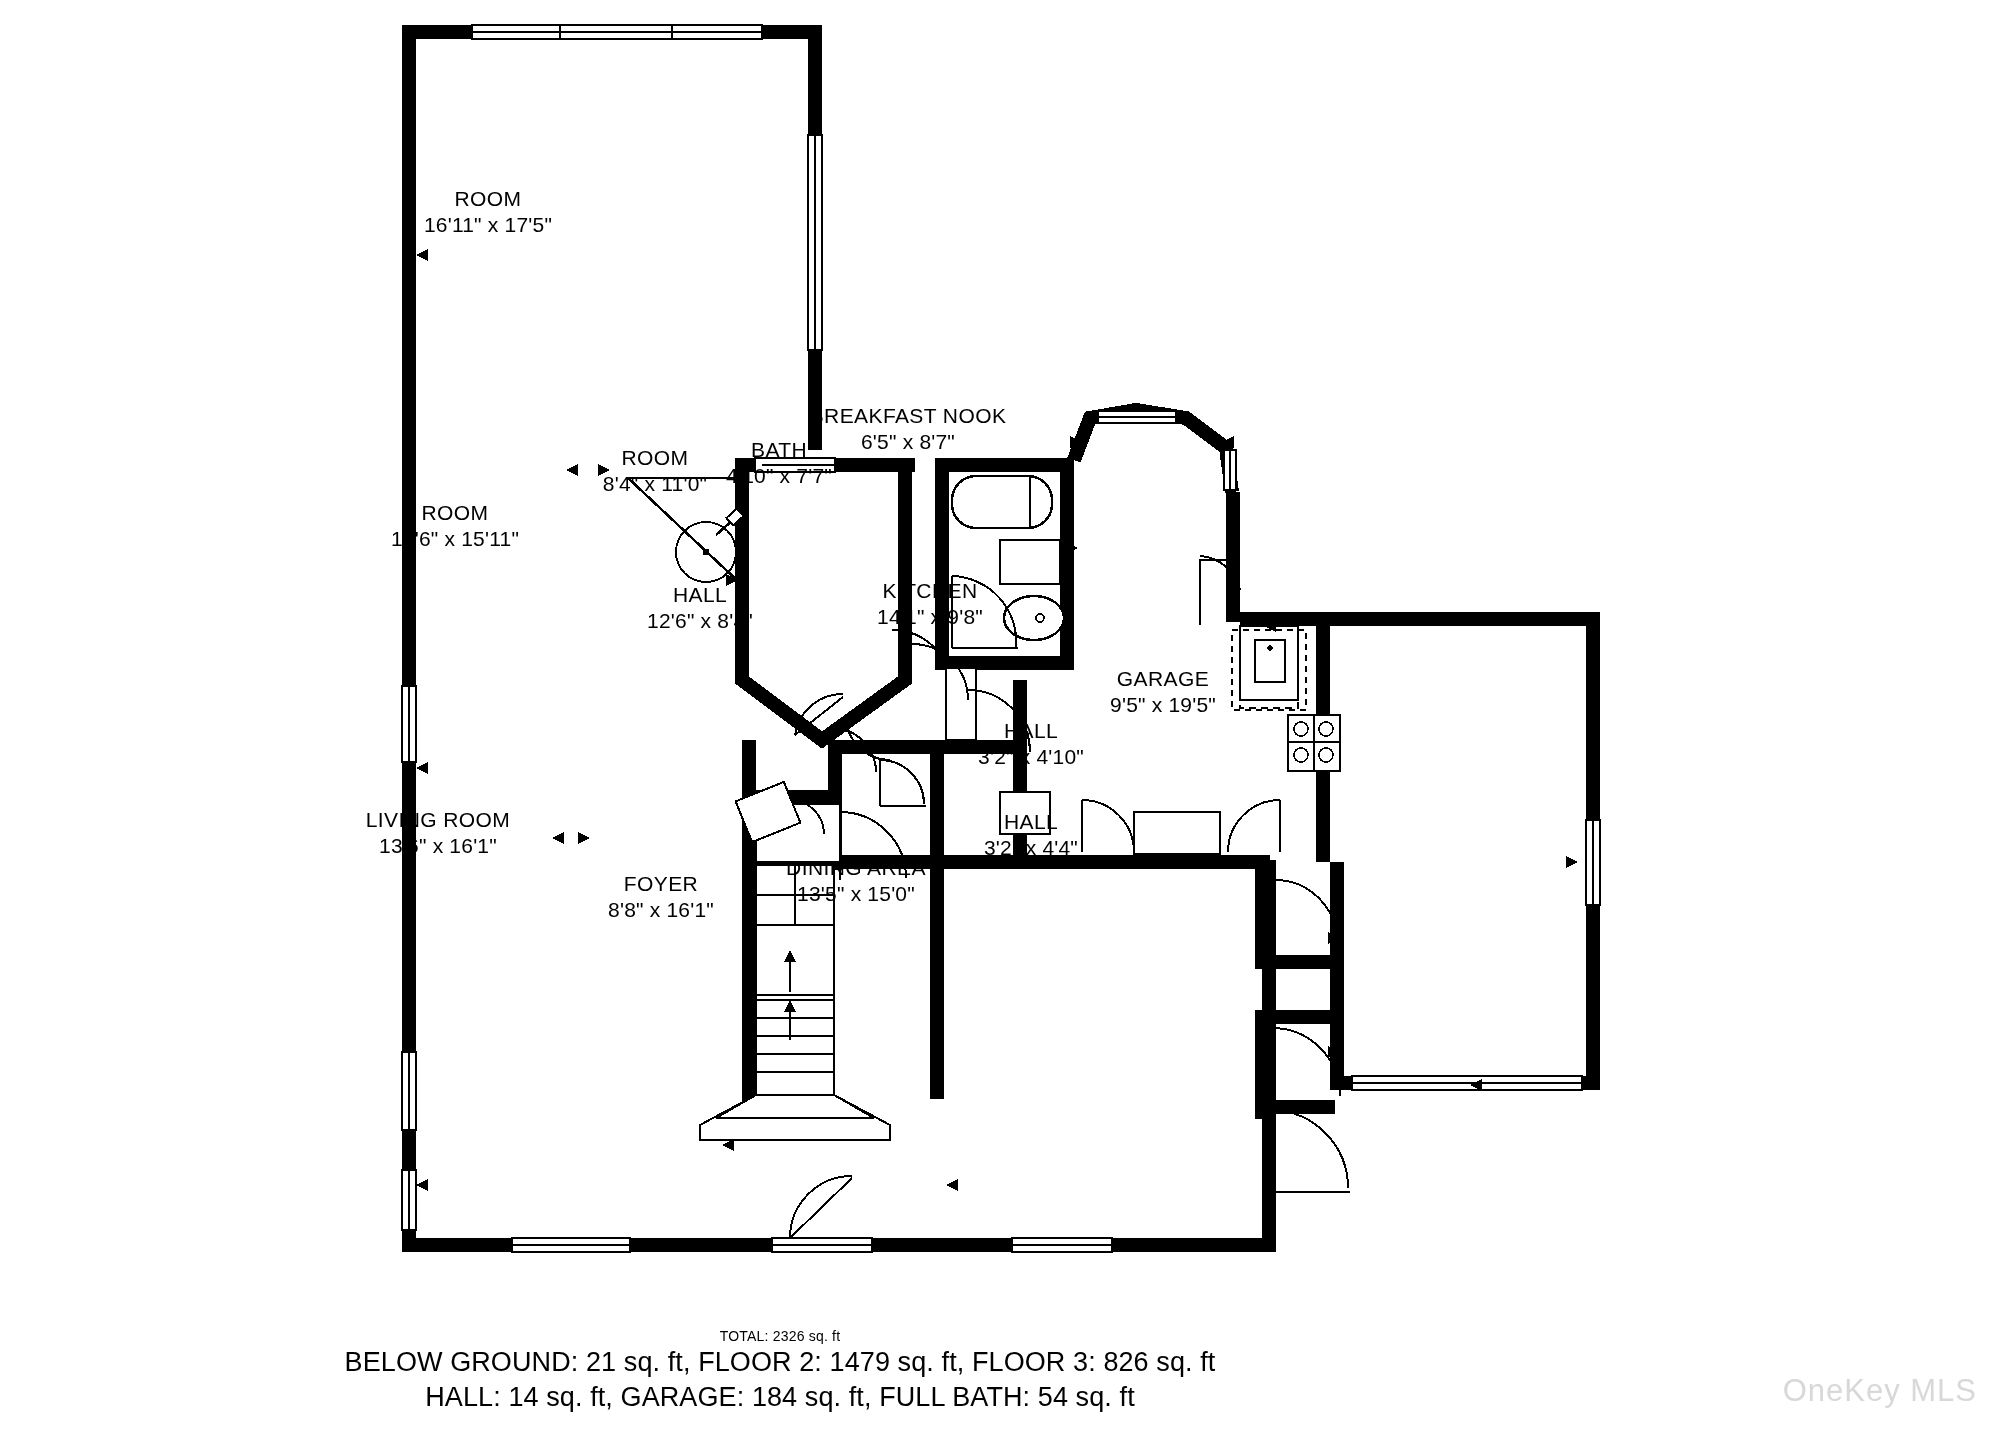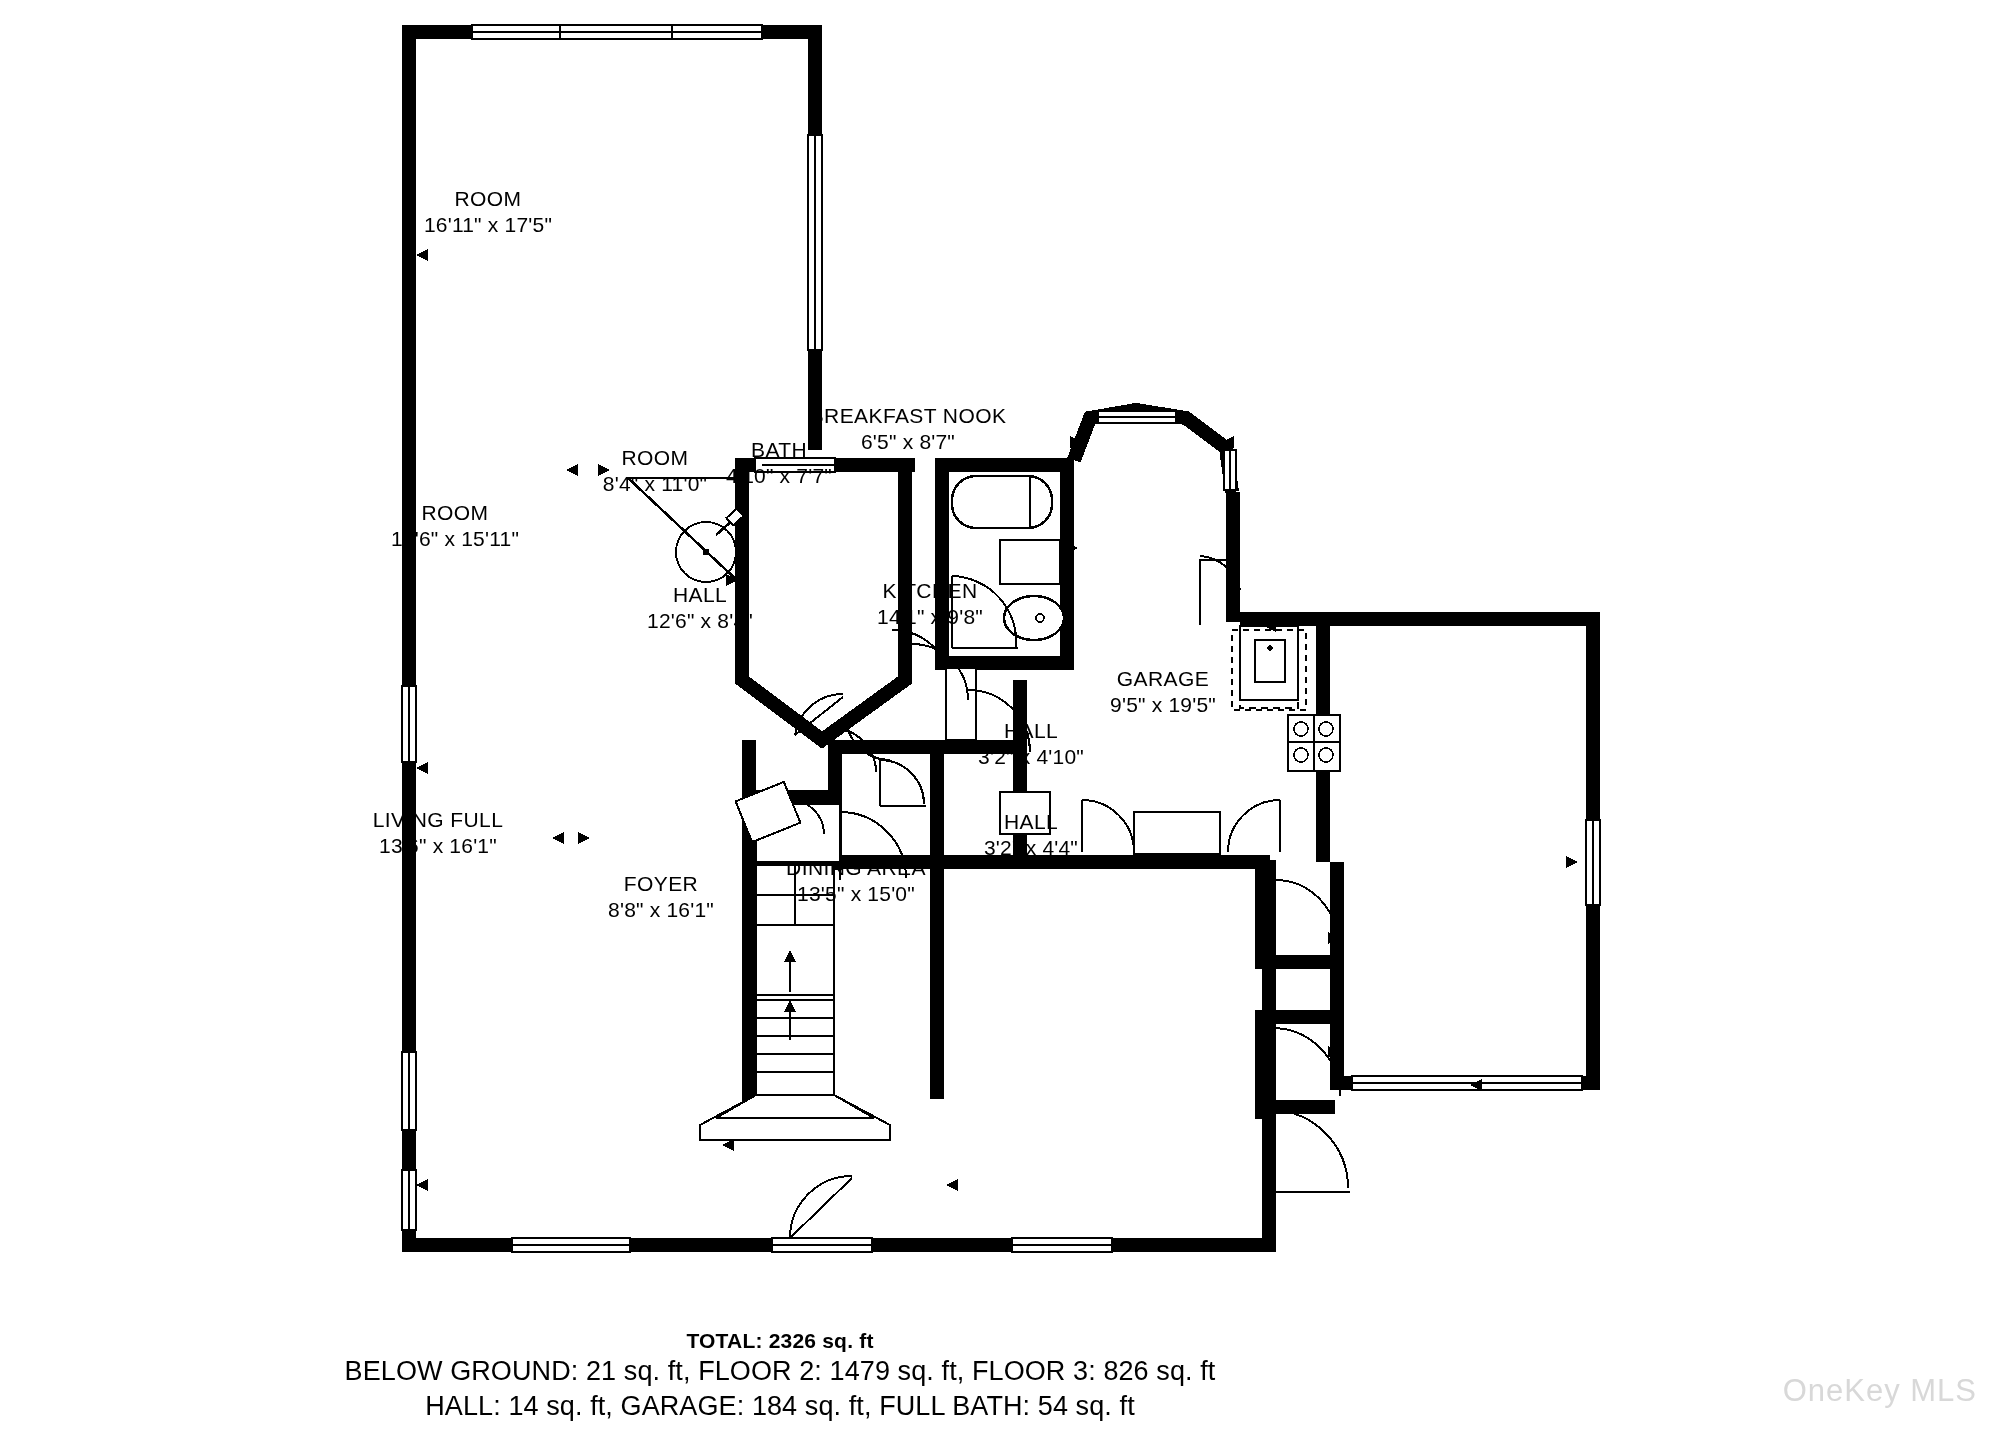--- a/index.html
+++ b/index.html
@@ -50,22 +50,22 @@
   }
   .summary-block {
     position: absolute;
     left: 0;
     top: 1327px;
     width: 1560px;
     text-align: center;
     line-height: 1.30;
   }
   .summary-total {
-    font-size: 21px;
-    font-weight: bold;
+    font-size: 14px;
+    font-weight: normal;
     letter-spacing: 0.2px;
   }
   .summary-line {
     font-size: 27px;
     letter-spacing: 0.1px;
   }
   .watermark {
     position: absolute;
     right: 22px;
     bottom: 22px;
@@ -372,21 +372,21 @@
     <span class="rl-name">HALL</span>
     <span class="rl-dims">3'2" x 4'4"</span>
   </div>
 
   <div class="room-label" style="left:1163px; top:666px;">
     <span class="rl-name">GARAGE</span>
     <span class="rl-dims">9'5" x 19'5"</span>
   </div>
 
   <div class="room-label" style="left:438px; top:807px;">
-    <span class="rl-name">LIVING FULL</span>
+    <span class="rl-name">LIVING ROOM</span>
     <span class="rl-dims">13'6" x 16'1"</span>
   </div>
 
   <div class="room-label" style="left:856px; top:820px;margin-top:35px;">
     <span class="rl-name">DINING AREA</span>
     <span class="rl-dims">13'5" x 15'0"</span>
   </div>
 
   <div class="room-label" style="left:661px; top:871px;">
     <span class="rl-name">FOYER</span>

